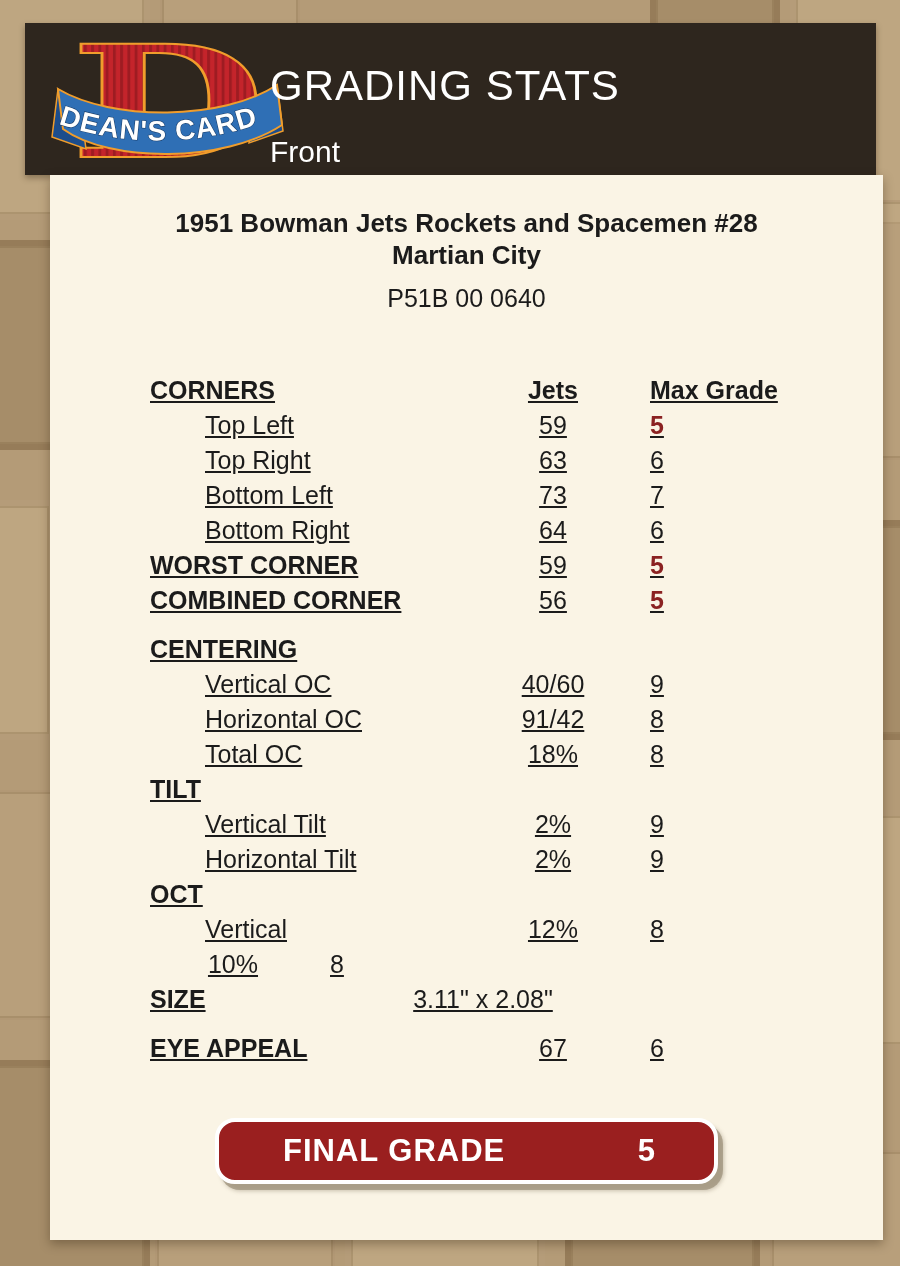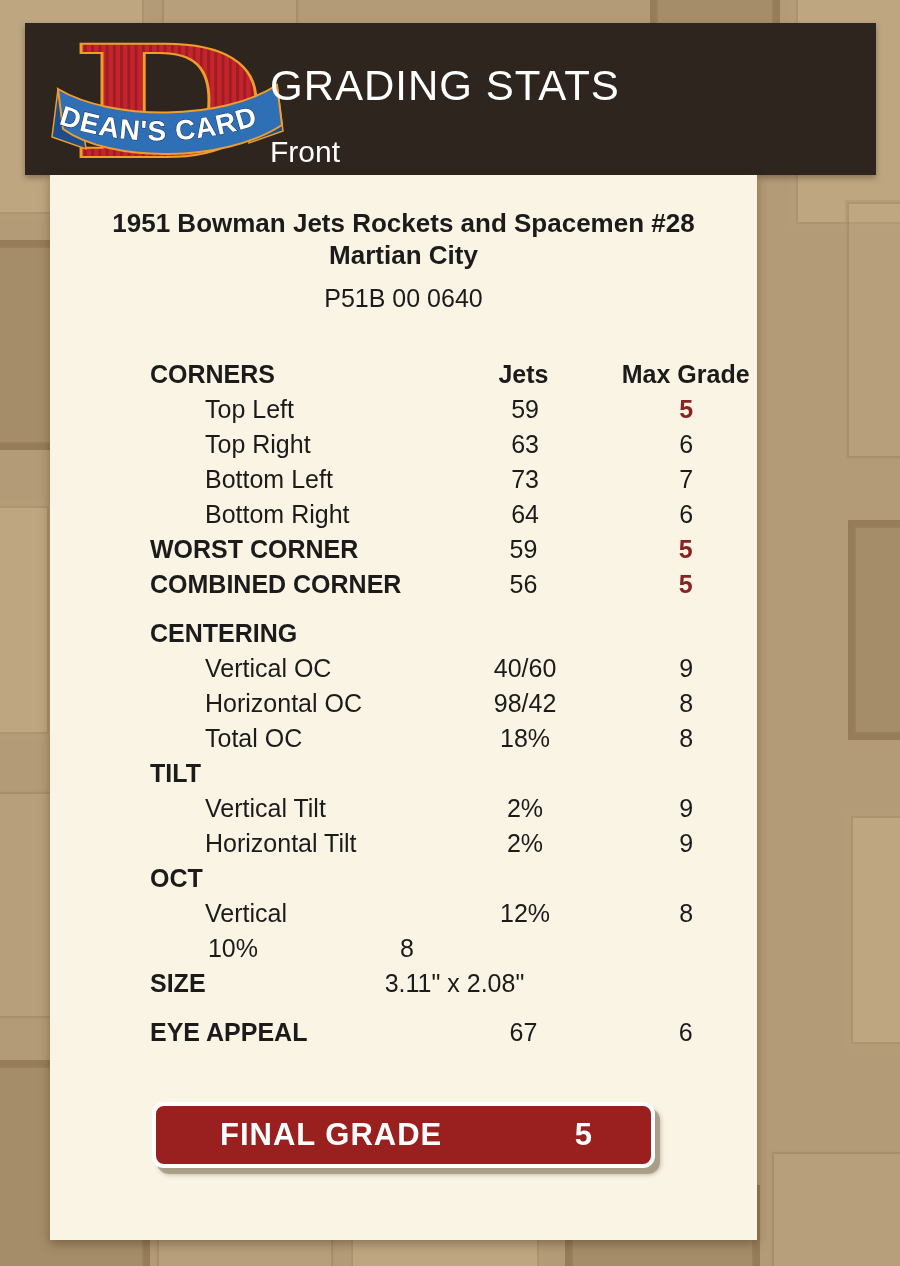--- a/index.html
+++ b/index.html
@@ -34,44 +34,44 @@
     position:absolute;left:25px;top:23px;width:851px;height:152px;
     background:var(--header-bg);
     box-shadow:0 3px 6px rgba(40,25,10,0.35);
   }
   .logo{position:absolute;left:25px;top:12px;width:235px;height:130px;}
   .header-titles{position:absolute;left:245px;right:0;top:38px;text-align:left;color:#ffffff;}
   .header-title{font-size:42px;line-height:50px;letter-spacing:1px;}
   .header-subtitle{font-size:30px;line-height:36px;margin-top:23px;}
 
   .panel{
-    position:absolute;left:50px;top:175px;width:707px;height:1065px;
+    position:absolute;left:50px;top:175px;width:833px;height:1065px;
     background:var(--panel-bg);
     box-shadow:0 4px 10px rgba(40,25,10,0.35);
     padding-top:32px;
   }
   .card-title{font-size:26px;font-weight:bold;line-height:32px;text-align:center;}
   .card-serial{font-size:25px;line-height:30px;margin-top:12px;text-align:center;}
 
-  .gtable{margin-top:44px;}
+  .gtable{margin-top:60px;text-decoration:underline;}
   .trow{display:flex;height:35px;line-height:35px;padding-left:100px;font-size:25px;}
   .row-spacer{height:14px;}
   .c-label{width:320px;white-space:nowrap;}
   .c-label.indent{padding-left:55px;}
   .bold{font-weight:bold;}
   .c-value{width:166px;text-align:center;white-space:nowrap;}
   .c-value.wide{margin-left:-140px;width:306px;}
-  .c-max{width:154px;margin-left:14px;text-align:center;}
+  .c-max{width:154px;margin-left:14px;}
   .c-max.red{color:var(--grade-red);font-weight:bold;}
 
   .final-grade{
     width:503px;height:66px;margin:52px auto 0;
     background:var(--button-red);
     border:4px solid #ffffff;
-    border-radius:12px;
+    border-radius:20px;
     box-shadow:5px 6px 0 rgba(150,138,115,0.65), 6px 7px 4px rgba(110,95,70,0.35);
     display:flex;align-items:center;justify-content:space-between;
     padding:0 58px 0 64px;
     color:#ffffff;font-size:31px;font-weight:bold;letter-spacing:1px;
   }
 </style>
 </head>
 <body>
 
 <div class="bg">
@@ -167,21 +167,21 @@
           <span class="c-value"></span>
           <span class="c-max"></span>
         </div>
         <div class="trow">
           <span class="c-label indent">Vertical OC</span>
           <span class="c-value">40/60</span>
           <span class="c-max">9</span>
         </div>
         <div class="trow">
           <span class="c-label indent">Horizontal OC</span>
-          <span class="c-value">98/42</span>
+          <span class="c-value">91/42</span>
           <span class="c-max">8</span>
         </div>
         <div class="trow">
           <span class="c-label indent">Total OC</span>
           <span class="c-value">18%</span>
           <span class="c-max">8</span>
         </div>
         <div class="trow">
           <span class="c-label bold">TILT</span>
           <span class="c-value"></span>

